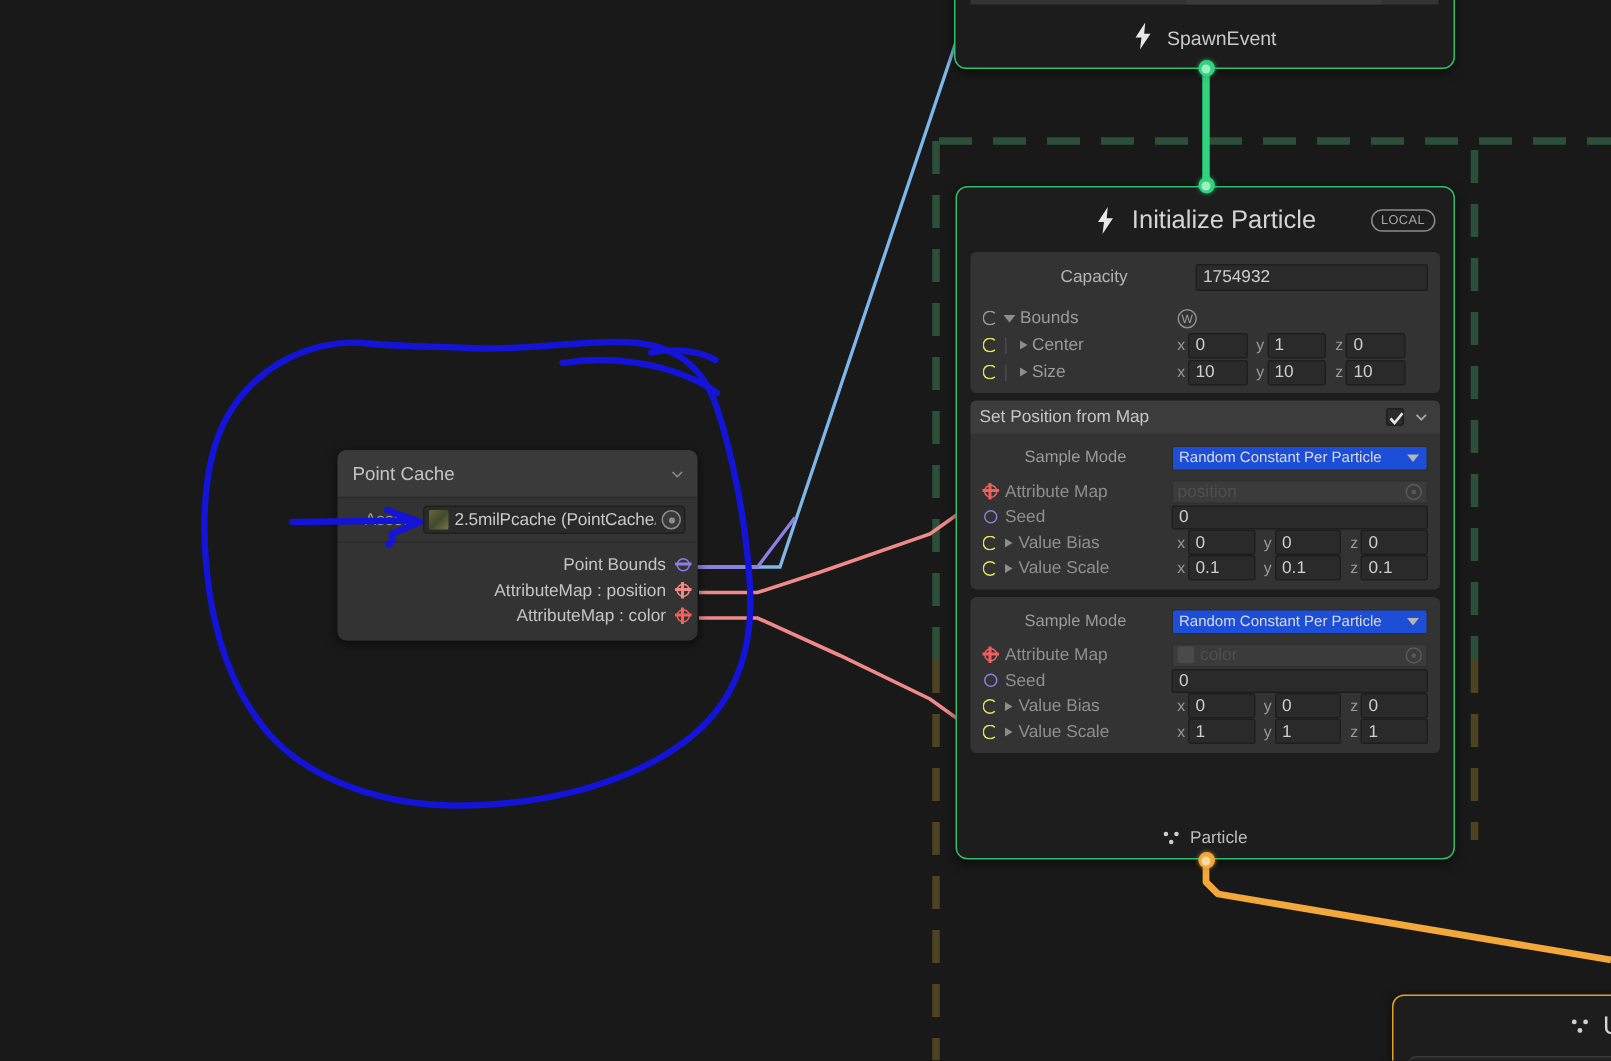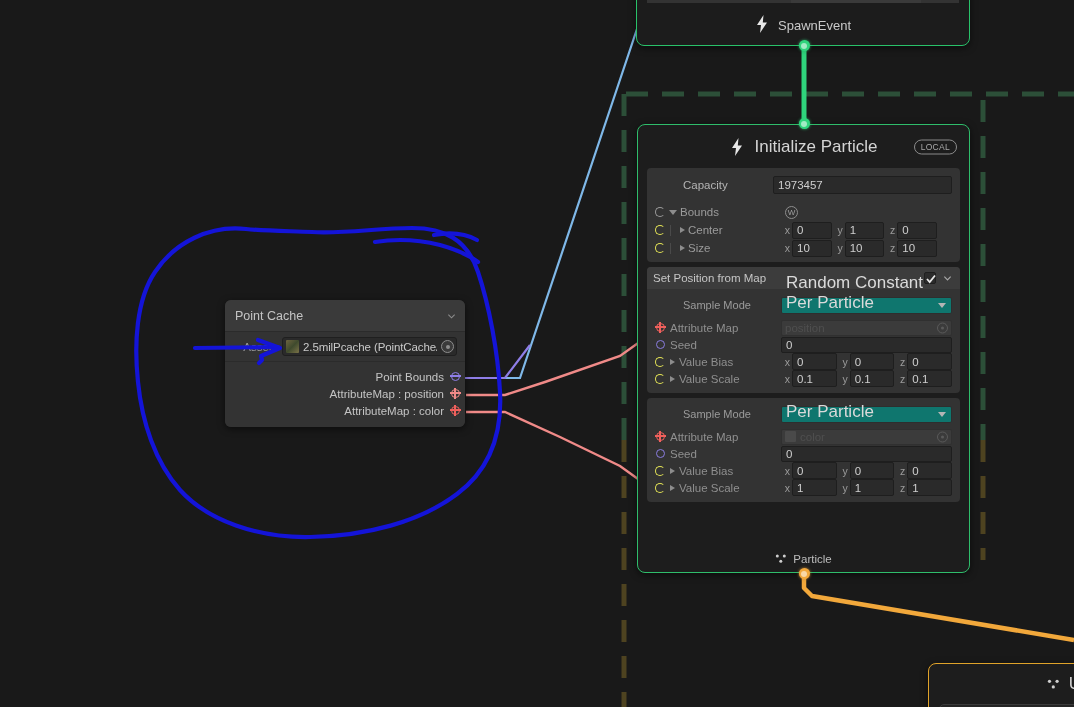--- a/index.html
+++ b/index.html
@@ -140,21 +140,21 @@
     padding: 1px 6px 2px 6px; color: #a8a8a8; font-size: 8.5px; letter-spacing: .3px;
   }
   .bolt { width: 14px; height: 18px; flex: none; }
 
   
   .ctx-blocks { padding: 0 9px; }
   .blk { background: #333333; border-radius: 4px; margin-bottom: 5px; overflow: hidden; }
   .blk.settings { background: #333333; }
 
   
-  .cap-row { display: flex; align-items: center; height: 33px; padding: 0 8px; }
+  .cap-row { display: flex; align-items: center; height: 33px; padding: 0 8px; margin-left: 24px; }
   .cap-label { color: #b4b4b4; font-size: 11.5px; width: 118px; padding-left: 28px; }
   .field {
     background: #2a2a2a; border: 1px solid #1e1e1e; border-radius: 2px;
     height: 17px; display: flex; align-items: center; padding: 0 4px;
     color: #cfcfcf; font-size: 11.5px;
   }
   .cap-field { flex: 1; height: 18px; }
 
   
   .bounds-wrap { padding: 2px 23px 5px 8px; }
@@ -203,23 +203,23 @@
   .blk-head .chk svg { position: absolute; left: 1px; top: 1px; }
   .blk-head .fold {
     position: absolute; right: 8px; top: 50%; transform: translateY(-50%);
     width: 9px; height: 9px;
   }
   .blk-body { padding: 5px 8px 6px 8px; }
 
   .sm-row { display: flex; align-items: center; height: 22px; margin-bottom: 3px; }
   .sm-label { color: #9b9b9b; font-size: 11px; width: 126px; padding-left: 28px; }
   .dropdown {
-    flex: 1; height: 17px; background: #0f766e; border: 1px solid #2e2e2e;
-    border-radius: 2px; display: flex; align-items: flex-end; padding: 0 4px;
-    color: #dadada; font-size: 17px; position: relative;
+    flex: 1; height: 17px; background: #1d4ed8; border: 1px solid #2e2e2e;
+    border-radius: 2px; display: flex; align-items: center; padding: 0 4px;
+    color: #dadada; font-size: 10px; position: relative;
   }
   .dropdown .dd-arrow {
     position: absolute; right: 5px; top: 50%; margin-top: -2px;
     width: 0; height: 0; border-left: 4px solid transparent;
     border-right: 4px solid transparent; border-top: 5px solid #b5b5b5;
   }
 
   .prow { display: flex; align-items: center; height: 17px; }
   .prow-left { display: flex; align-items: center; gap: 4px; width: 126px; }
   .prow-label { color: #8f8f8f; font-size: 11.5px; text-align: right; }
@@ -326,21 +326,21 @@
       </svg>
       <span class="ctx-header-title">Initialize Particle</span>
       <span class="local-badge">LOCAL</span>
     </div>
 
     <div class="ctx-blocks">
 
       <div class="blk settings">
         <div class="cap-row">
           <span class="cap-label">Capacity</span>
-          <span class="field cap-field">1973457</span>
+          <span class="field cap-field">1754932</span>
         </div>
 
         <div class="bounds-wrap">
           <div class="brow">
             <div class="brow-left">
               <span class="dotcircle dc-gray">
                   <i></i>
                 </span>
               <span class="tri down"></span>
               <span class="brow-label">Bounds</span>

